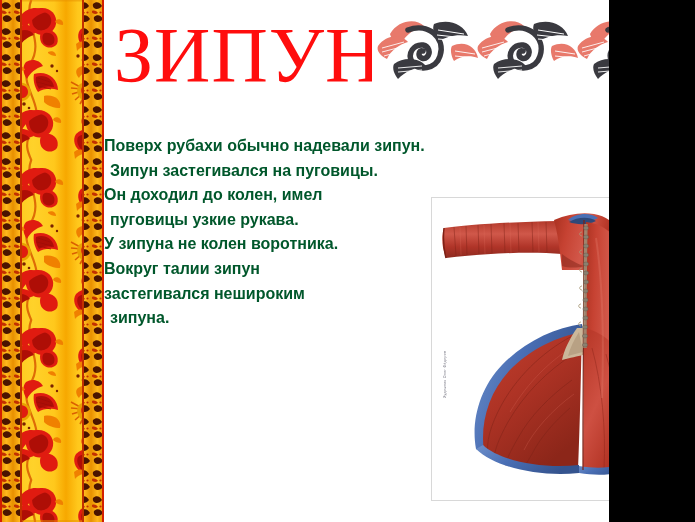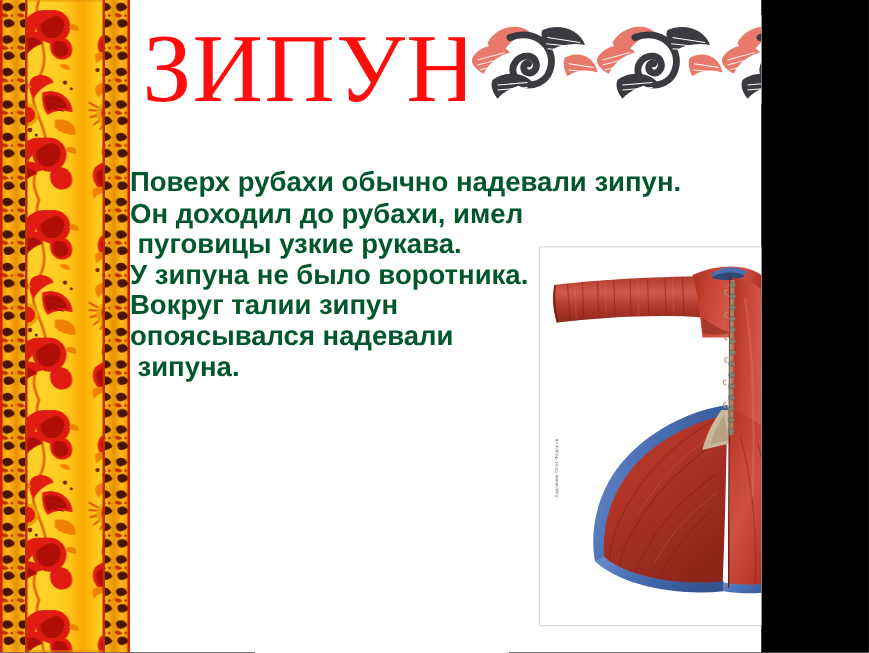--- a/index.html
+++ b/index.html
@@ -55,21 +55,21 @@
 
   
   #body-text {
     position: absolute;
     left: 104px;
     top: 134px;
     width: 360px;
     color: #00572B;
     font-family: "Liberation Sans", sans-serif;
     font-weight: bold;
-    font-size: 22px;
+    font-size: 16px;
     line-height: 24.6px;
     white-space: nowrap;
   }
   #body-text .tline { display: block; }
   #body-text .tline.ind { padding-left: 6px; }
 
   
   #photo-panel {
     position: absolute;
     left: 432px;
@@ -299,25 +299,26 @@
 
         <g transform="translate(238,0)">
           <path d="M30,20 C52,14 68,30 62,48 C57,60 38,62 34,50 C31,41 40,34 48,36 C54,38 55,45 51,48 C48,50 44,48 45,44" stroke="#3A3A40" stroke-width="6" fill="none" stroke-linecap="round"></path>
         </g>
       </g>
     </svg>
   </div>
 
   <div id="body-text">
     <span class="tline">Поверх рубахи обычно надевали зипун.</span>
-    <span class="tline">Он доходил до рубахи, имел</span>
+    <span class="tline ind">Зипун застегивался  на пуговицы.</span>
+    <span class="tline">Он доходил до колен, имел</span>
     <span class="tline ind">пуговицы узкие рукава.</span>
-    <span class="tline">У зипуна не было воротника.</span>
+    <span class="tline">У зипуна не колен воротника.</span>
     <span class="tline">Вокруг талии зипун</span>
-    <span class="tline">опоясывался надевали</span>
+    <span class="tline">застегивался нешироким</span>
     <span class="tline ind">зипуна.</span>
   </div>
 
   <div id="photo-panel">
     <div id="photo-inner-frame"></div>
 
     <svg id="photo-svg" width="246" height="302" viewBox="0 0 246 302" xmlns="http://www.w3.org/2000/svg">
       <defs>
         <linearGradient id="sleeveGrad" x1="0" y1="0" x2="0" y2="1">
           <stop offset="0%" stop-color="#B33A2B"></stop>

